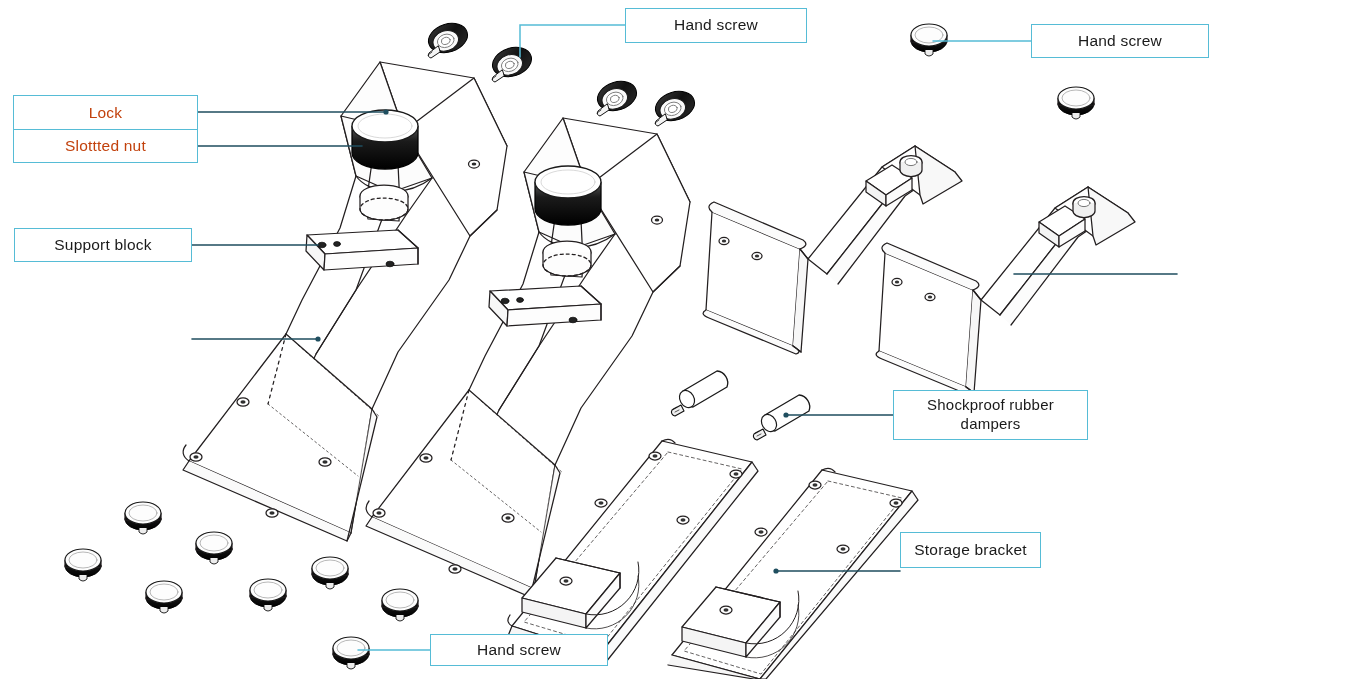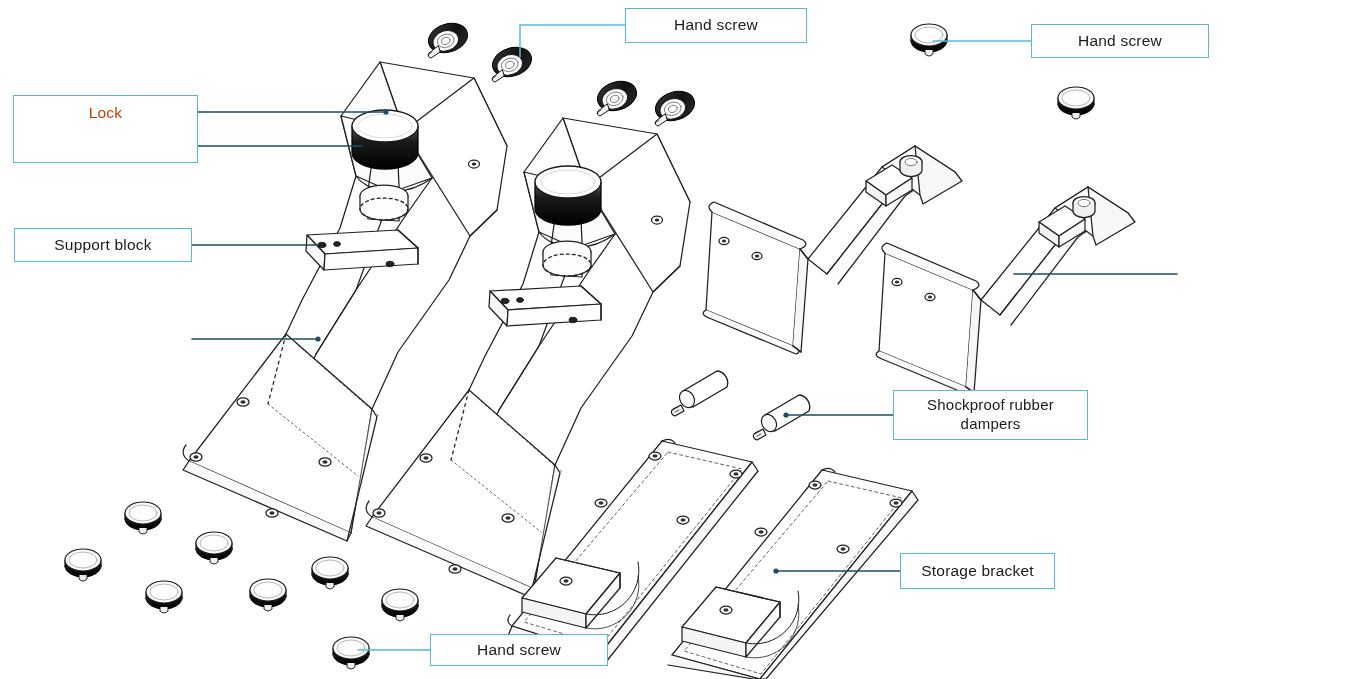--- a/index.html
+++ b/index.html
@@ -422,34 +422,37 @@
   </div>
 
   <div class="callout" style="left:1031px;top:24px;width:178px;height:34px;">
     <span class="txt">Hand screw</span>
   </div>
 
   <div class="stack" style="left:13px;top:95px;width:185px;height:68px;">
     <div class="cell">
       <span>Lock</span>
     </div>
+    <div class="cell">
+      <span>Slottted nut</span>
+    </div>
   </div>
 
   <div class="callout" style="left:14px;top:228px;width:178px;height:34px;">
     <span class="txt">Support block</span>
   </div>
 
 
 
   <div class="callout two-line" style="left:893px;top:390px;width:195px;height:50px;flex-direction:column;">
     <span class="txt">Shockproof rubber</span>
     <span class="txt">dampers</span>
   </div>
 
-  <div class="callout" style="left:900px;top:553px;width:155px;height:36px;">
+  <div class="callout" style="left:900px;top:532px;width:141px;height:36px;">
     <span class="txt">Storage bracket</span>
   </div>
 
   <div class="callout" style="left:430px;top:634px;width:178px;height:32px;">
     <span class="txt">Hand screw</span>
   </div>
 
 </div>
 
 </body></html>

